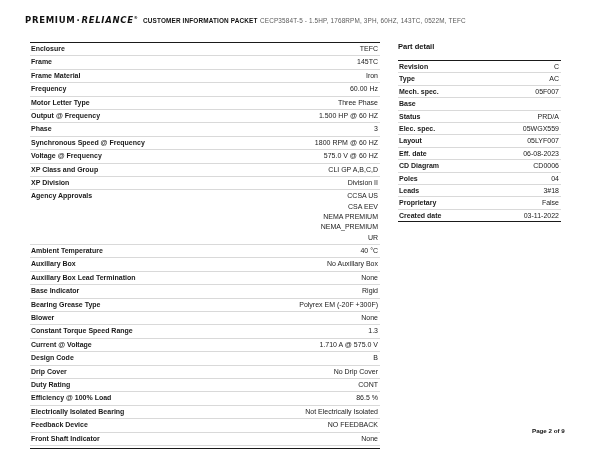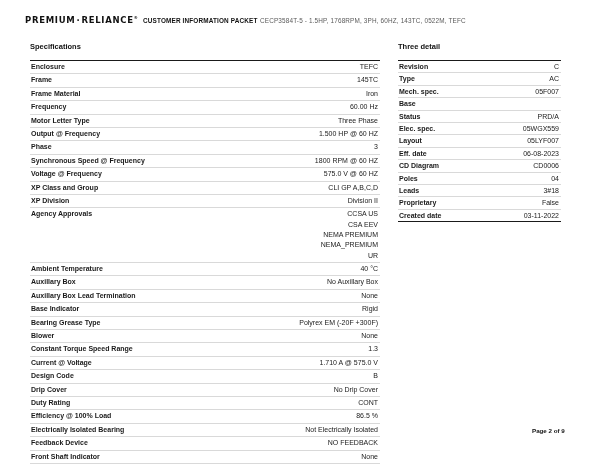--- a/index.html
+++ b/index.html
@@ -14,21 +14,21 @@
 
   
   .logo {
     position:absolute; left:25px; top:15px;
     font-family:"DejaVu Sans", sans-serif;
     font-weight:bold; font-size:8.5px; letter-spacing:0.7px;
     color:#111;
     white-space:nowrap;
   }
   .logo .logo-dot { padding:0 1px; }
-  .logo .logo-reliance { }
+  .logo .logo-reliance { font-style:italic; }
   .logo .logo-reg { font-size:4px; vertical-align:super; letter-spacing:0; }
 
   .doc-title {
     position:absolute; left:143px; top:17px;
     font-size:6.4px; font-weight:bold; letter-spacing:0.15px;
     color:#111; white-space:nowrap;
   }
   .part-number {
     position:absolute; left:260px; top:17px;
     font-size:6.4px; color:#5a5a5a; letter-spacing:0.15px;
@@ -69,21 +69,20 @@
 <body>
 
 <div class="logo">
   <span>PREMIUM</span><span class="logo-dot">·</span><span class="logo-reliance">RELIANCE</span><span class="logo-reg">®</span>
 </div>
 
 <div class="doc-title">CUSTOMER INFORMATION PACKET</div>
 <div class="part-number">CECP3584T-5 - 1.5HP, 1768RPM, 3PH, 60HZ, 143TC, 0522M, TEFC</div>
 
 <div class="col-left">
-  <div class="section-title">Specifications</div>
   <div class="kv-table">
 
       <div class="row">
         <span class="label">Enclosure</span>
         <span class="value">TEFC</span>
       </div>
 
       <div class="row">
         <span class="label">Frame</span>
         <span class="value">145TC</span>
@@ -219,21 +218,21 @@
       </div>
 
       <div class="row">
         
         
       </div>
     </div>
 </div>
 
 <div class="col-right">
-  <div class="section-title">Three detail</div>
+  <div class="section-title">Part detail</div>
   <div class="kv-table">
 
       <div class="row">
         <span class="label">Revision</span>
         <span class="value">C</span>
       </div>
 
       <div class="row">
         <span class="label">Type</span>
         <span class="value">AC</span>

